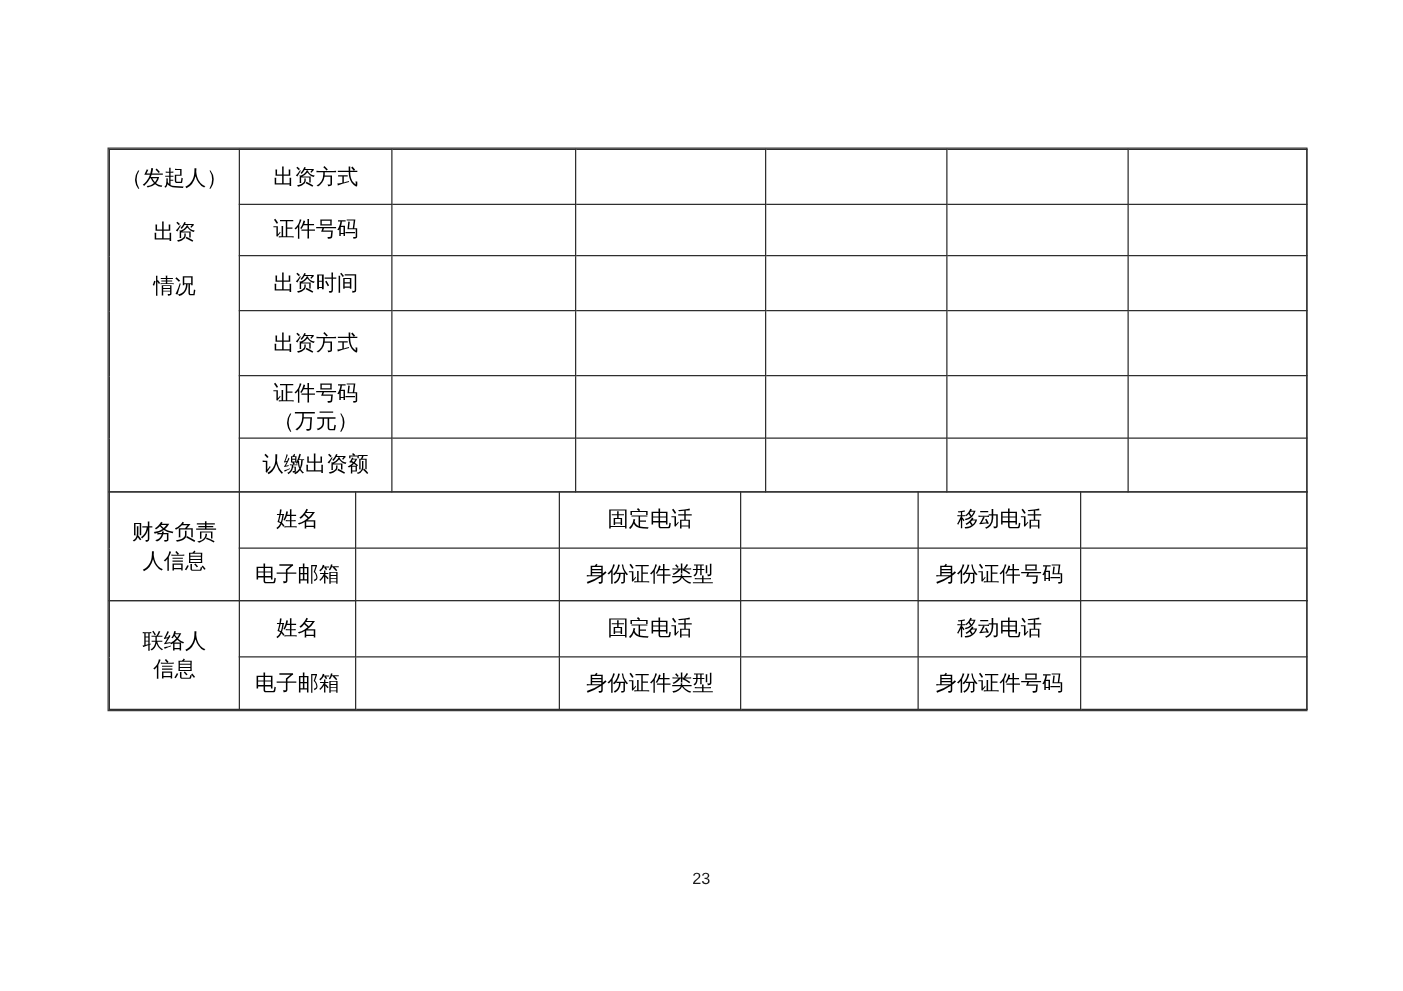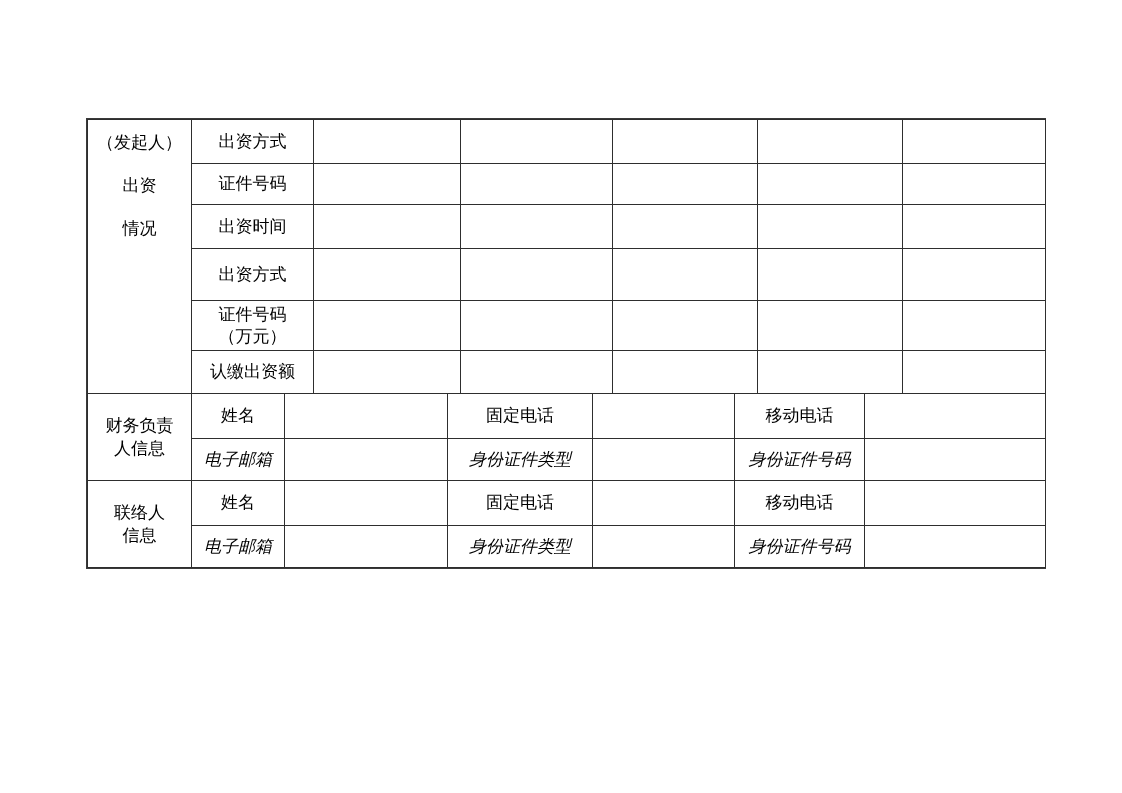--- a/index.html
+++ b/index.html
@@ -57,21 +57,21 @@
     color: #1a1a1a;
   }
   
   .t1 tr:nth-child(1) { height: 44px; }
   .t1 tr:nth-child(2) { height: 41px; }
   .t1 tr:nth-child(3) { height: 44px; margin-left: 13px; }
   .t1 tr:nth-child(4) { height: 52px; margin-top: 20px; }
   .t1 tr:nth-child(5) { height: 50px; }
   .t1 tr:nth-child(6) { height: 43px; }
   .t2 tr:nth-child(1), .t3 tr:nth-child(1) { height: 45px; }
-  .t2 tr:nth-child(2), .t3 tr:nth-child(2) { height: 42px; font-style: italic; }
+  .t2 tr:nth-child(2), .t3 tr:nth-child(2) { height: 42px; }
 </style>
 </head>
 <body>
 
 <div class="page">
   <div class="table-wrap">
 
     <table class="grid t1">
       <colgroup>
         <col style="width:104px">
@@ -197,13 +197,14 @@
         <td>身份证件类型</td>
         <td class="input-cell"></td>
         <td>身份证件号码</td>
         <td class="input-cell"></td>
       </tr>
     </tbody>
       </table>
 
   </div>
 
+  <div class="pagenum">23</div>
 </div>
 
 </body></html>

